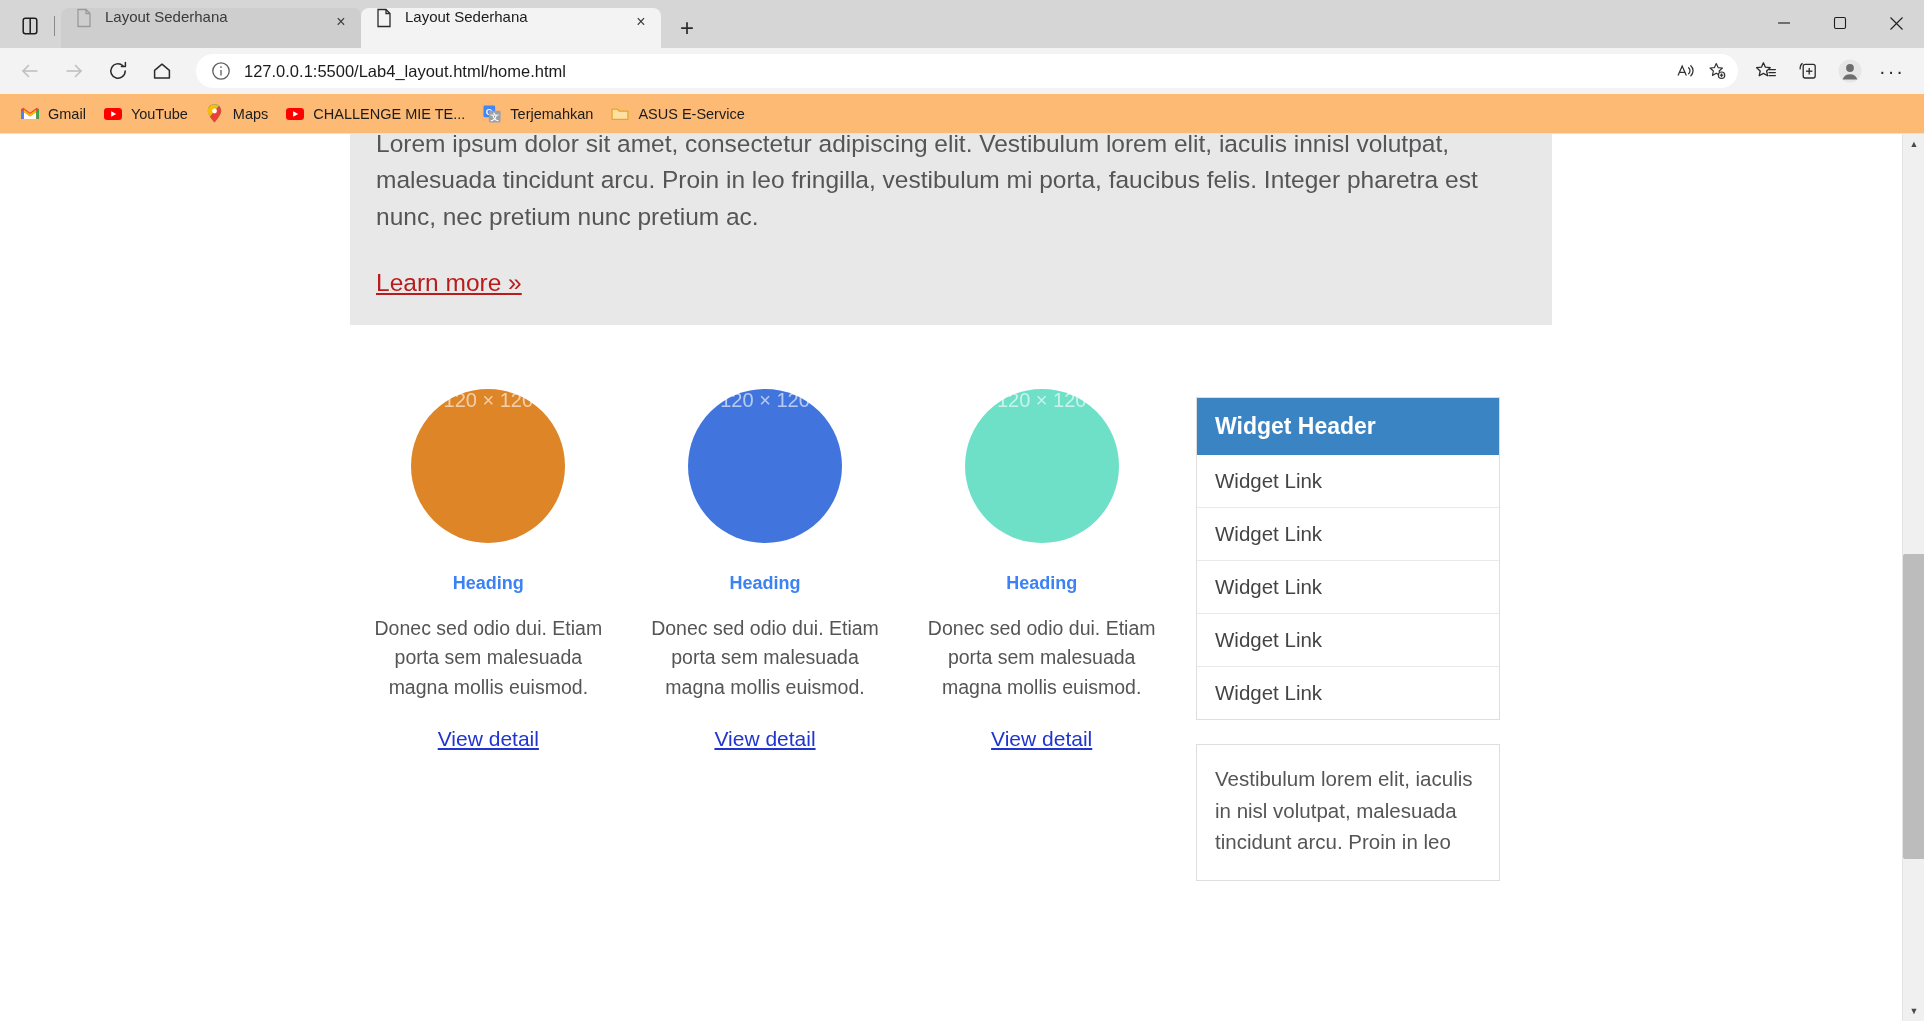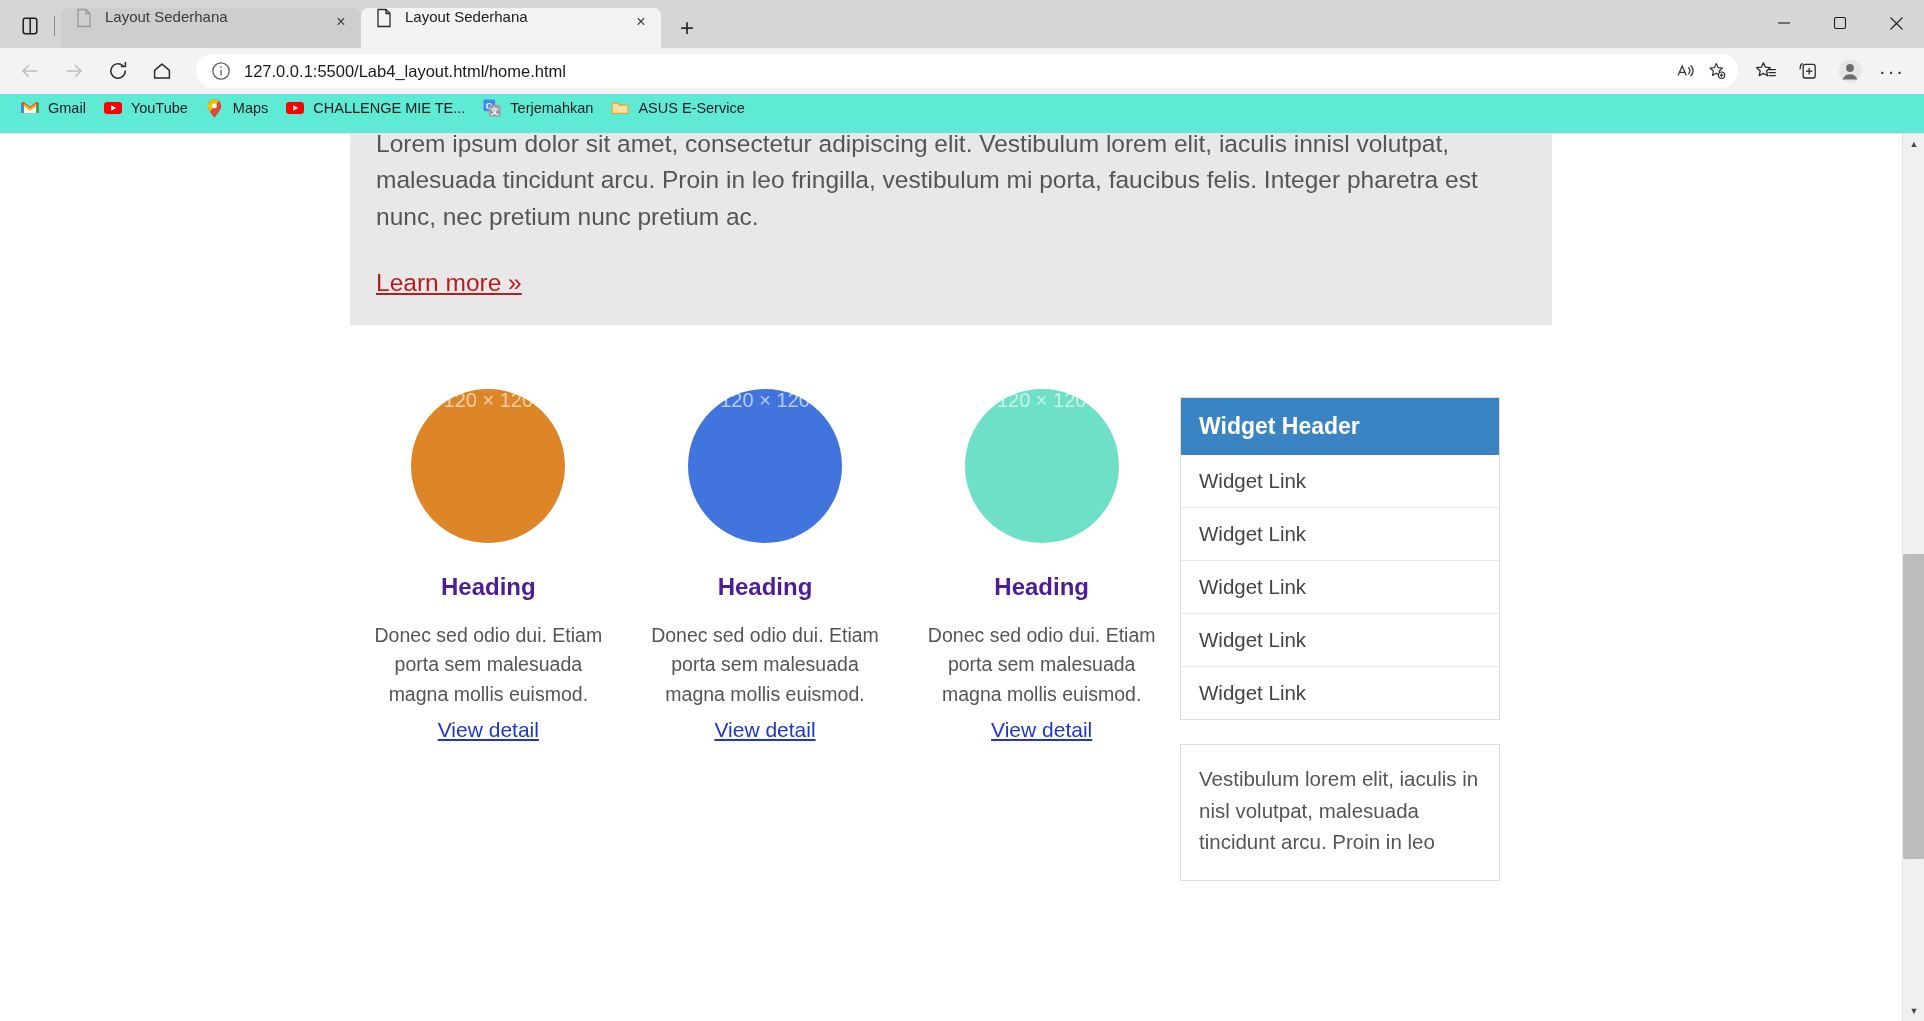--- a/index.html
+++ b/index.html
@@ -102,22 +102,22 @@
   .tb-right .tbbtn { margin-right: 2px; }
   #omnibox .inbox-btn {
     width: 30px; height: 30px; flex: 0 0 30px;
     display:flex; align-items:center; justify-content:center;
     border-radius: 50%; color:#333; margin-left: 2px;
   }
 
   
   #bookmarks {
     height: 40px; flex: 0 0 40px;
-    background: #5eead4;
-    display: flex; 
+    background: #fdba74;
+    display: flex; align-items: center;
     padding: 0 12px;
     border-bottom: 1px solid #e2e2e2;
   }
   .bm {
     display: flex; align-items: center;
     height: 28px; padding: 0 9px;
     border-radius: 5px;
     font-size: 14.5px; color: #1c1c1c;
     max-width: 200px;
   }
@@ -179,40 +179,41 @@
     padding: 0 18px;
   }
   .circle {
     width: 154px; height: 154px; border-radius: 50%;
     margin: 0 auto;
     display: flex; align-items: flex-start; justify-content: center;
     color: rgba(255,255,255,0.62);
     font-size: 20px;
   }
   .col h2 {
-    font-size: 24px; font-weight: bold; color: #4c1d95;
+    font-size: 18px; font-weight: bold; color: #3b82f6;
     margin-top: 30px;
   }
   .col p {
     font-size: 19.5px; line-height: 1.52; color: #555;
     margin-top: 20px;
   }
   .col .viewdetail {
-    display: inline-block; margin-top: 8px;
+    display: inline-block; margin-top: 24px;
     font-size: 21px; color: #1f35ce; text-decoration: underline;
   }
 
   .sidebar {
     flex: 0 0 320px;
     padding-top: 44px;
   }
   .widget {
     border: 1px solid #dedede;
     margin-bottom: 24px;
     background: #fff;
+    margin-left: 16px;
   }
   .widget-head {
     background: #3b84c4;
     color: #fff;
     font-size: 23px; font-weight: bold;
     padding: 15px 18px;
   }
   .widget-link {
     padding: 14px 18px;
     font-size: 20.5px; color: #444;

